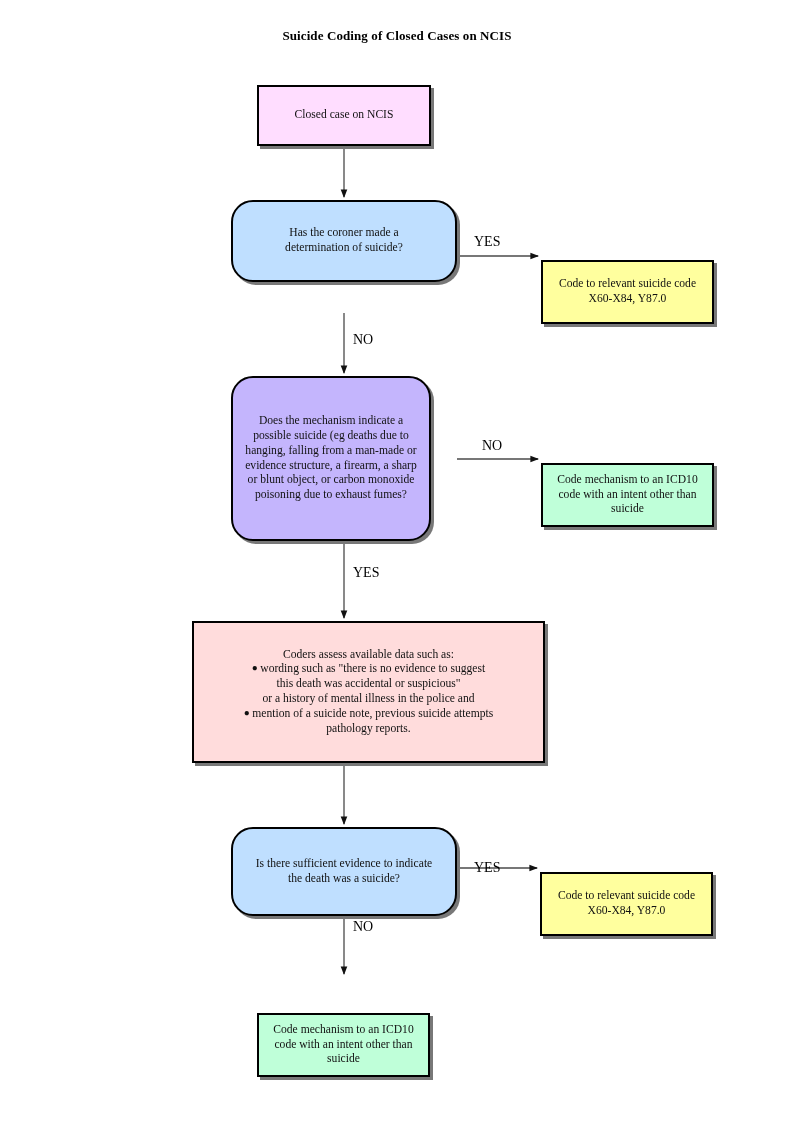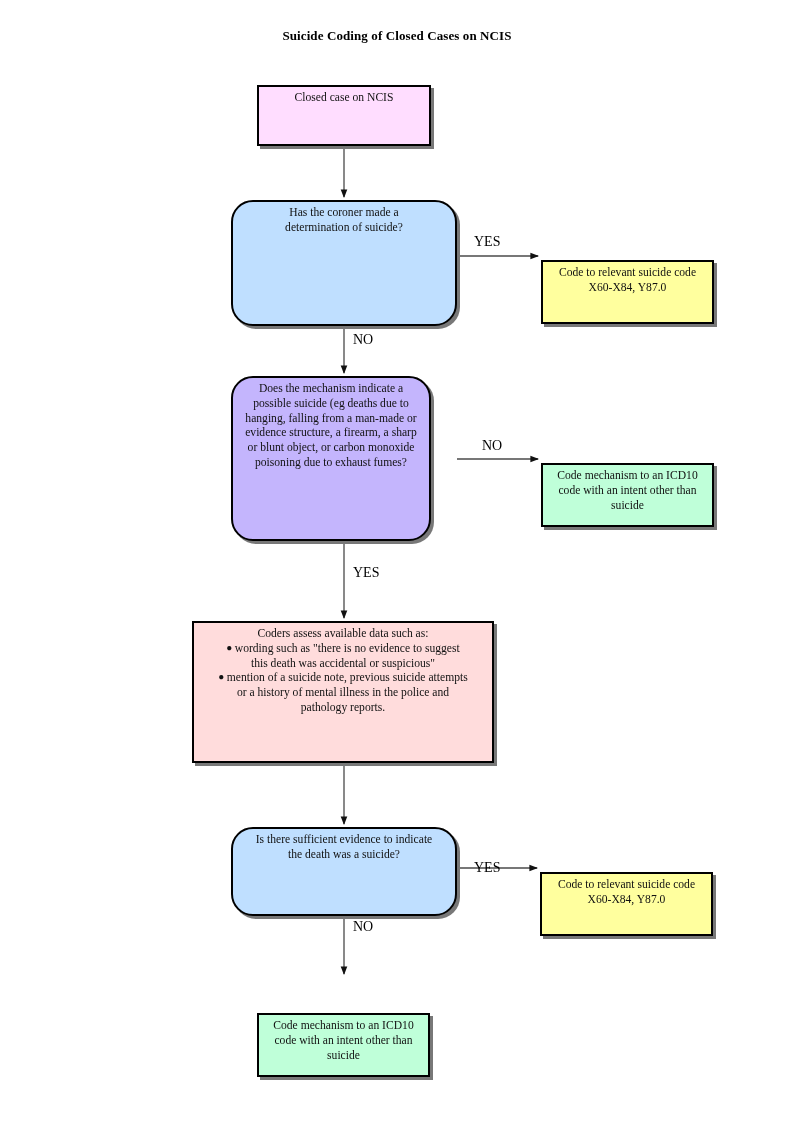--- a/index.html
+++ b/index.html
@@ -36,21 +36,21 @@
     letter-spacing: 0.1px;
     color: #000;
   }
 
   
   .node {
     position: absolute;
     box-sizing: border-box;
     border: 2px solid #000000;
     display: flex;
-    align-items: flex-start;
+    align-items: center;
     justify-content: center;
     text-align: center;
     font-size: 11.6px;
     line-height: 1.28;
     color: #111111;
     box-shadow: 3px 3px 0 0 rgba(120,120,120,0.75);
     padding: 4px 6px;
   }
   .node .node-text { display: block; width: 100%; }
 
@@ -105,21 +105,21 @@
     <path d="M344,916 L344,974"></path>
   </g>
 </svg>
 
 <div class="chart-title">Suicide Coding of Closed Cases on NCIS</div>
 
 <div class="node terminator" id="n-start" style="left: 257px; top: 85px; width: 174px; height: 61px; background: rgb(255, 221, 255); border-color: rgb(0, 0, 0); color: rgb(17, 17, 17); box-shadow: rgb(120, 120, 120) 3px 3px 0px 0px;">
   <span class="node-text">Closed case on NCIS</span>
 </div>
 
-<div class="node decision" id="n-decision1" style="left: 231px; top: 200px; width: 226px; height: 126px; background: rgb(191, 223, 255); border-color: rgb(0, 0, 0); color: rgb(17, 17, 17); box-shadow: rgb(120, 120, 120) 3px 3px 0px 0px;">
+<div class="node decision" id="n-decision1" style="left: 231px; top: 200px; width: 226px; height: 82px; background: rgb(191, 223, 255); border-color: rgb(0, 0, 0); color: rgb(17, 17, 17); box-shadow: rgb(120, 120, 120) 3px 3px 0px 0px;">
   <span class="node-text">
       <span style="display: block;">Has the coroner made a</span>
       <span style="display: block;">determination of suicide?</span>
     </span>
 </div>
 
 <div class="node outcome" id="n-outcome1" style="left: 541px; top: 224px; width: 173px; height: 64px; background: rgb(255, 255, 158); border-color: rgb(0, 0, 0); color: rgb(17, 17, 17); box-shadow: rgb(120, 120, 120) 3px 3px 0px 0px;">
   <span class="node-text">
       <span style="display: block;">Code to relevant suicide code</span>
       <span style="display: block;">X60-X84, Y87.0</span>
@@ -138,27 +138,27 @@
 </div>
 
 <div class="node outcome" id="n-outcome2" style="left: 541px; top: 427px; width: 173px; height: 64px; background: rgb(191, 255, 217); border-color: rgb(0, 0, 0); color: rgb(17, 17, 17); box-shadow: rgb(120, 120, 120) 3px 3px 0px 0px;">
   <span class="node-text">
       <span style="display: block;">Code mechanism to an ICD10</span>
       <span style="display: block;">code with an intent other than</span>
       <span style="display: block;">suicide</span>
     </span>
 </div>
 
-<div class="node process" id="n-process1" style="left: 192px; top: 621px; width: 302px; height: 142px; background: rgb(255, 220, 220); border-color: rgb(0, 0, 0); color: rgb(17, 17, 17); box-shadow: rgb(120, 120, 120) 3px 3px 0px 0px;">
+<div class="node process" id="n-process1" style="left: 192px; top: 621px; width: 353px; height: 142px; background: rgb(255, 220, 220); border-color: rgb(0, 0, 0); color: rgb(17, 17, 17); box-shadow: rgb(120, 120, 120) 3px 3px 0px 0px;">
   <span class="node-text" id="process1-lines">
       <span class="bullet-line"><span>Coders assess available data such as:</span></span>
       <span class="bullet-line"><span class="bullet">● </span><span>wording such as "there is no evidence to suggest</span></span>
       <span class="bullet-line"><span>this death was accidental or suspicious"</span></span>
+      <span class="bullet-line"><span>or a history of mental illness in the police and</span></span>
       <span class="bullet-line"><span class="bullet">● </span><span>mention of a suicide note, previous suicide attempts</span></span>
-      <span class="bullet-line"><span>or a history of mental illness in the police and</span></span>
       <span class="bullet-line"><span>pathology reports.</span></span>
     </span>
 </div>
 
 <div class="node decision" id="n-decision3" style="left: 231px; top: 827px; width: 226px; height: 89px; background: rgb(191, 223, 255); border-color: rgb(0, 0, 0); color: rgb(17, 17, 17); box-shadow: rgb(120, 120, 120) 3px 3px 0px 0px;">
   <span class="node-text">
       <span style="display: block;">Is there sufficient evidence to indicate</span>
       <span style="display: block;">the death was a suicide?</span>
     </span>
 </div>

